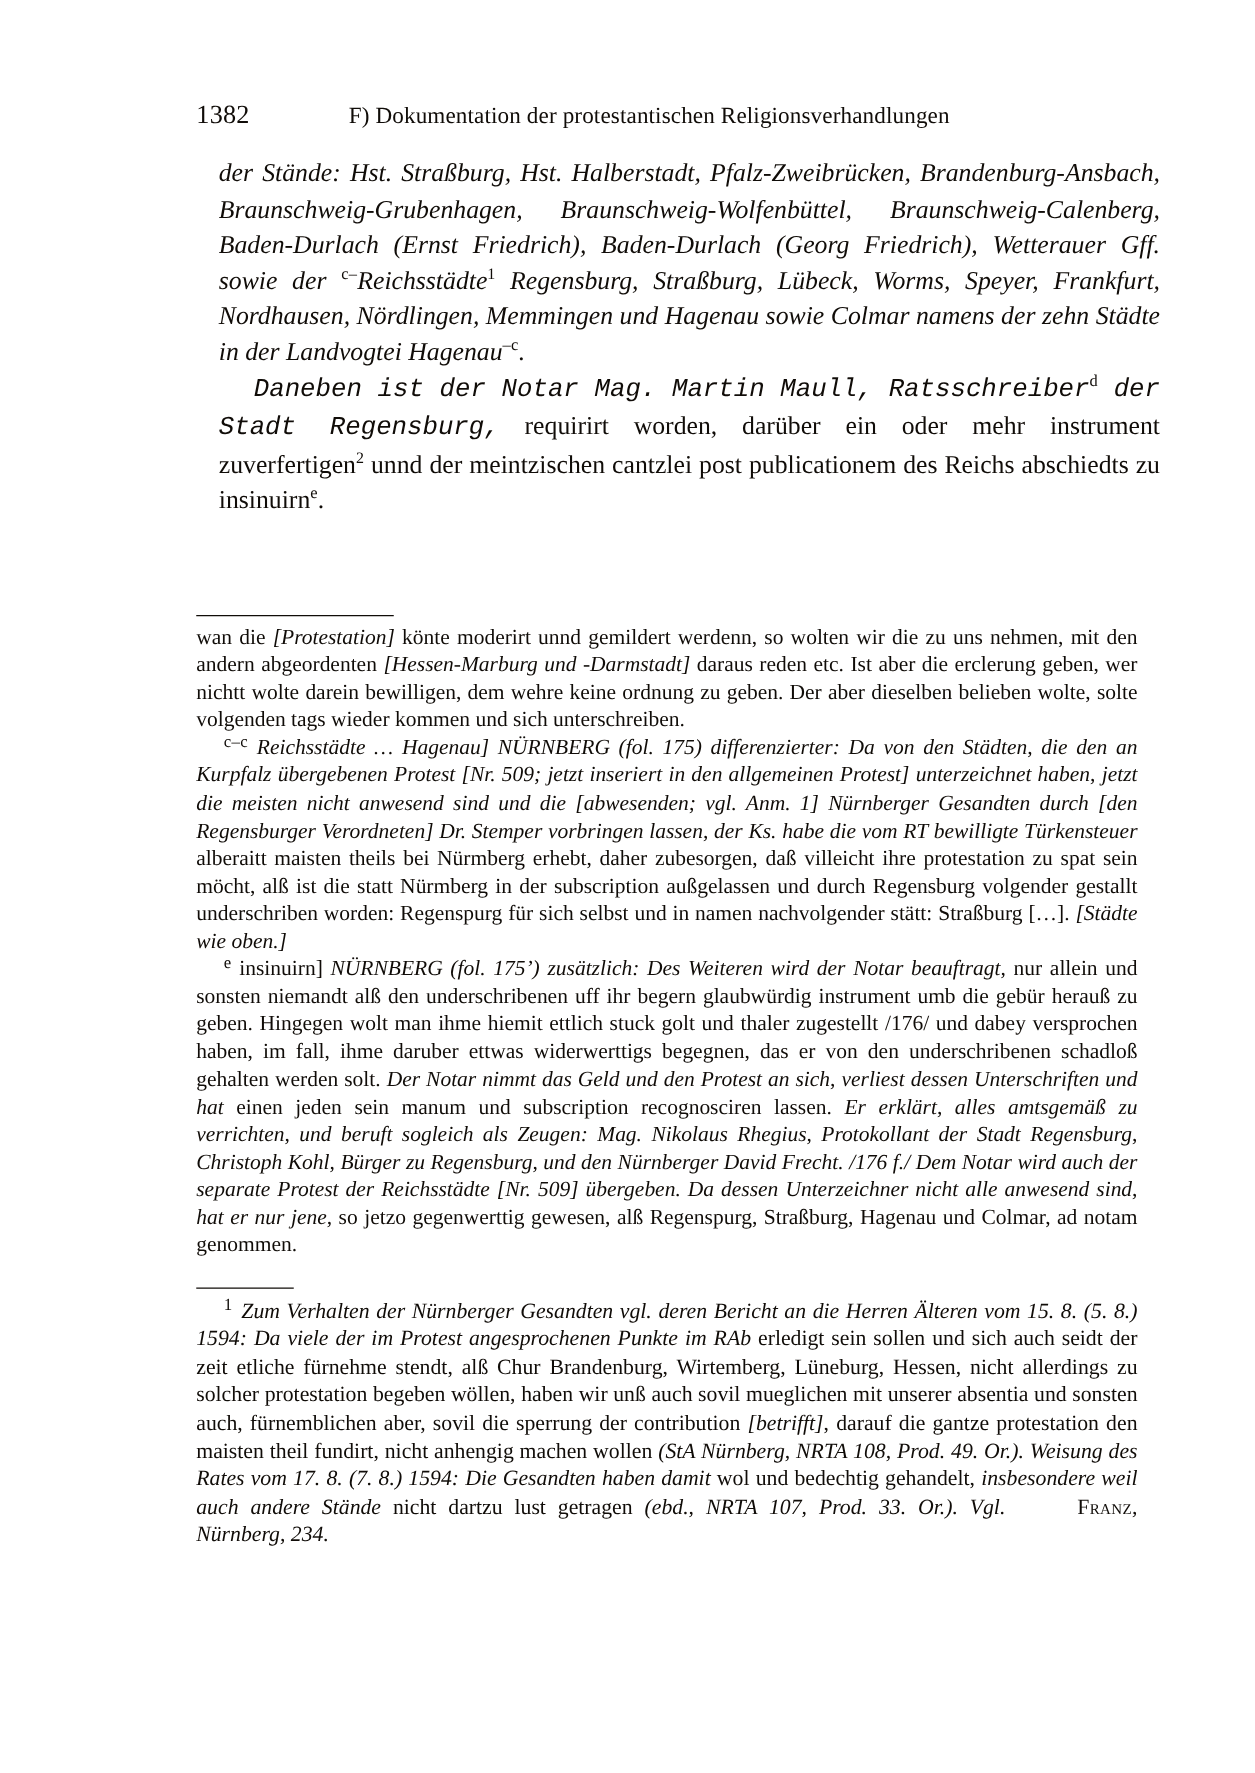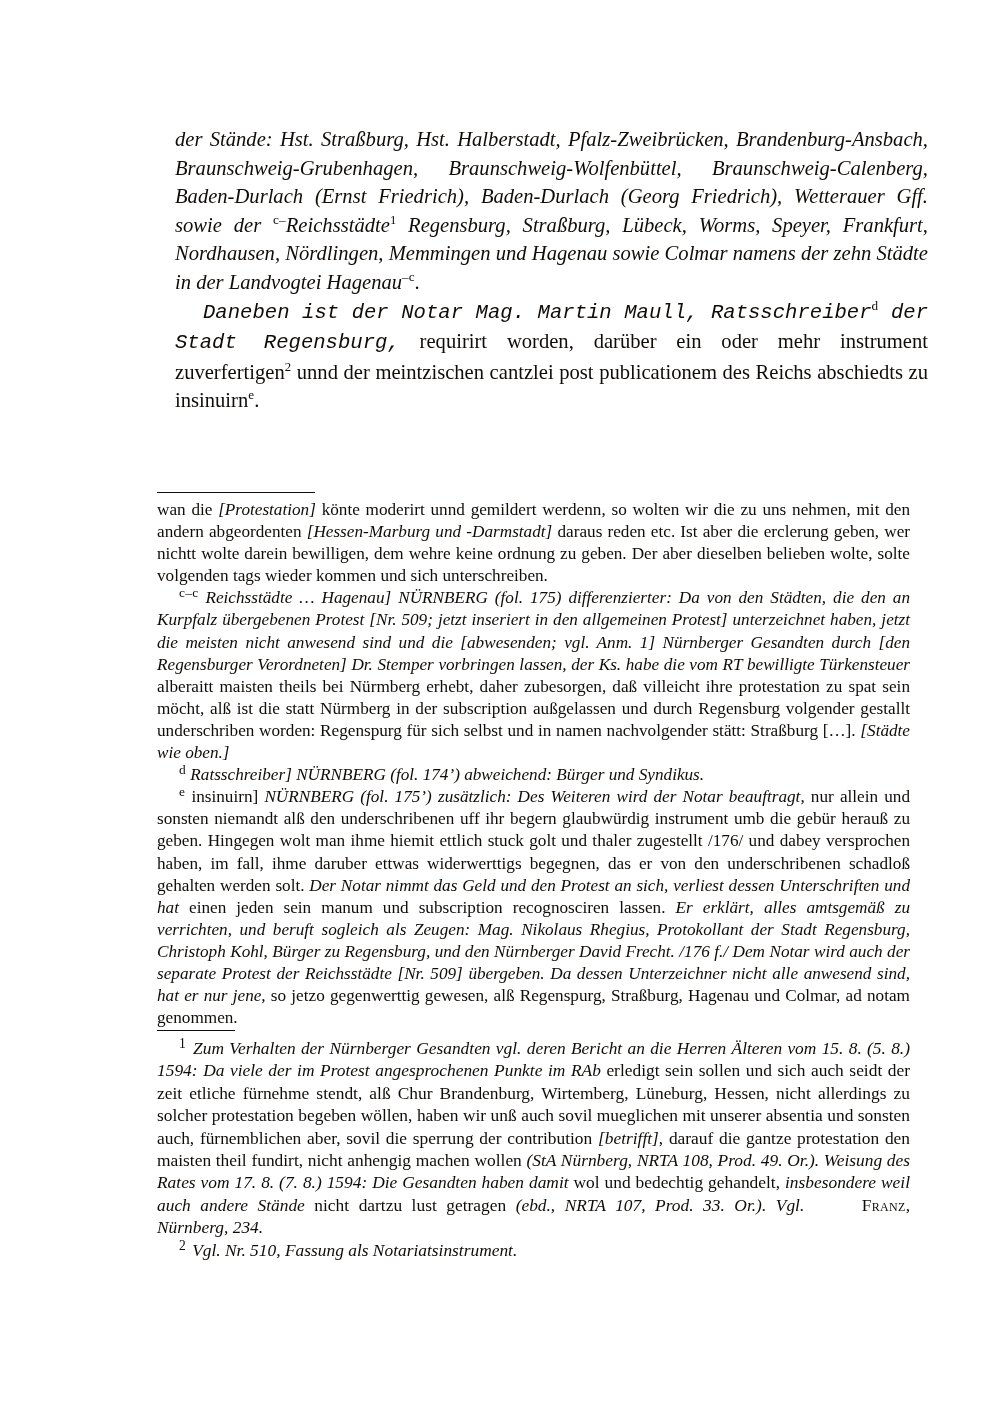--- a/index.html
+++ b/index.html
@@ -154,42 +154,43 @@
     line-height: 0;
     font-style: normal;
     margin-right: 2px;
   }
 </style>
 </head>
 <body>
 
 <div class="page">
 
+  <div class="running-head">
+    <span class="folio">1382</span><span class="head-title">F) Dokumentation der protestantischen Religionsverhandlungen</span>
+  </div>
 
   <div class="body-block">
 
     <p class="para-1"><span>der Stände: Hst. Straßburg, Hst. Halberstadt, Pfalz-Zweibrücken, Brandenburg-Ansbach, Braunschweig-Grubenhagen, Braunschweig-Wolfenbüttel, Braunschweig-Calenberg, Baden-Durlach (Ernst Friedrich), Baden-Durlach (Georg Friedrich), Wetterauer Gff. sowie der </span><sup class="var-mark">c–</sup><span>Reichsstädte</span><sup class="note-ref">1</sup><span> Regensburg, Straßburg, Lübeck, Worms, Speyer, Frankfurt, Nordhausen, Nördlingen, Memmingen und Hagenau sowie Colmar namens der zehn Städte in der Landvogtei Hagenau</span><sup class="var-mark">–c</sup><span>.</span></p>
 
     <p class="para-2"><span class="ital">Daneben ist der Notar Mag. Martin Maull, Ratsschreiber</span><sup class="var-mark">d</sup><span class="ital"> der Stadt Regensburg,</span><span> requirirt worden, darüber ein oder mehr instrument zuverfertigen</span><sup class="note-ref">2</sup><span> unnd der meintzischen cantzlei post publicationem des Reichs abschiedts zu insinuirn</span><sup class="var-mark">e</sup><span>.</span></p>
 
   </div>
 
   <div class="apparatus">
     <hr class="rule rule-app">
 
     <p class="app-entry"><span>wan die </span><span class="ital">[Protestation]</span><span> könte moderirt unnd gemildert werdenn, so wolten wir die zu uns nehmen, mit den andern abgeordenten </span><span class="ital">[Hessen-Marburg und -Darmstadt]</span><span> daraus reden etc. Ist aber die erclerung geben, wer nichtt wolte darein bewilligen, dem wehre keine ordnung zu geben. Der aber dieselben belieben wolte, solte volgenden tags wieder kommen und sich unterschreiben.</span></p>
 
     <p class="app-entry indented"><span class="sigil">c–c</span> <span class="lem">Reichsstädte … Hagenau]</span><span class="ital"> NÜRNBERG (fol. 175) differenzierter: Da von den Städten, die den an Kurpfalz übergebenen Protest [Nr. 509; jetzt inseriert in den allgemeinen Protest] unterzeichnet haben, jetzt die meisten nicht anwesend sind und die [abwesenden; vgl. Anm. 1] Nürnberger Gesandten durch [den Regensburger Verordneten] Dr. Stemper vorbringen lassen, der Ks. habe die vom RT bewilligte Türkensteuer</span><span class="rom"> alberaitt maisten theils bei Nürmberg erhebt, daher zubesorgen, daß villeicht ihre protestation zu spat sein möcht, alß ist die statt Nürmberg in der subscription außgelassen und durch Regensburg volgender gestallt underschriben worden: Regenspurg für sich selbst und in namen nachvolgender stätt: Straßburg […]. </span><span class="ital">[Städte wie oben.]</span></p>
 
-    <p class="app-entry indented"><span class="sigil">d</span> <span class="lem">Ratsschreiber]</span><span class="ital"> NÜRNBERG (fol. 174’) abweichend: Bürger und Syndikus.</span></p>
 
     <p class="app-entry indented"><span class="sigil">e</span> <span class="rom">insinuirn]</span><span class="ital"> NÜRNBERG (fol. 175’) zusätzlich: Des Weiteren wird der Notar beauftragt,</span><span class="rom"> nur allein und sonsten niemandt alß den underschribenen uff ihr begern glaubwürdig instrument umb die gebür herauß zu geben. Hingegen wolt man ihme hiemit ettlich stuck golt und thaler zugestellt /176/ und dabey versprochen haben, im fall, ihme daruber ettwas widerwerttigs begegnen, das er von den underschribenen schadloß gehalten werden solt. </span><span class="ital">Der Notar nimmt das Geld und den Protest an sich, verliest dessen Unterschriften und hat</span><span class="rom"> einen jeden sein manum und subscription recognosciren lassen. </span><span class="ital">Er erklärt, alles amtsgemäß zu verrichten, und beruft sogleich als Zeugen: Mag. Nikolaus Rhegius, Protokollant der Stadt Regensburg, Christoph Kohl, Bürger zu Regensburg, und den Nürnberger David Frecht. /176 f./ Dem Notar wird auch der separate Protest der Reichsstädte [Nr. 509] übergeben. Da dessen Unterzeichner nicht alle anwesend sind, hat er nur jene,</span><span class="rom"> so jetzo gegenwerttig gewesen, alß Regenspurg, Straßburg, Hagenau und Colmar, ad notam genommen.</span></p>
   </div>
 
   <div class="notes">
     <hr class="rule rule-notes">
 
     <p class="note-entry"><span class="note-num">1</span> <span class="ital">Zum Verhalten der Nürnberger Gesandten vgl. deren Bericht an die Herren Älteren vom 15. 8. (5. 8.) 1594: Da viele der im Protest angesprochenen Punkte im RAb</span><span class="rom"> erledigt sein sollen und sich auch seidt der zeit etliche fürnehme stendt, alß Chur Brandenburg, Wirtemberg, Lüneburg, Hessen, nicht allerdings zu solcher protestation begeben wöllen, haben wir unß auch sovil mueglichen mit unserer absentia und sonsten auch, fürnemblichen aber, sovil die sperrung der contribution </span><span class="ital">[betrifft]</span><span class="rom">, darauf die gantze protestation den maisten theil fundirt, nicht anhengig machen wollen </span><span class="ital">(StA Nürnberg, NRTA 108, Prod. 49. Or.). Weisung des Rates vom 17. 8. (7. 8.) 1594: Die Gesandten haben damit</span><span class="rom"> wol und bedechtig gehandelt, </span><span class="ital">insbesondere weil auch andere Stände</span><span class="rom"> nicht dartzu lust getragen </span><span class="ital">(ebd., NRTA 107, Prod. 33. Or.). Vgl. </span><span class="smallcaps">Franz</span><span class="ital">, Nürnberg, 234.</span></p>
 
-    <p class="note-entry"><span class="note-num">2</span> <span class="ital">Vgl. Nr. 510, Fassung als Notariatsinstrument.</span></p>
   </div>
 
 </div>
 
 </body></html>

